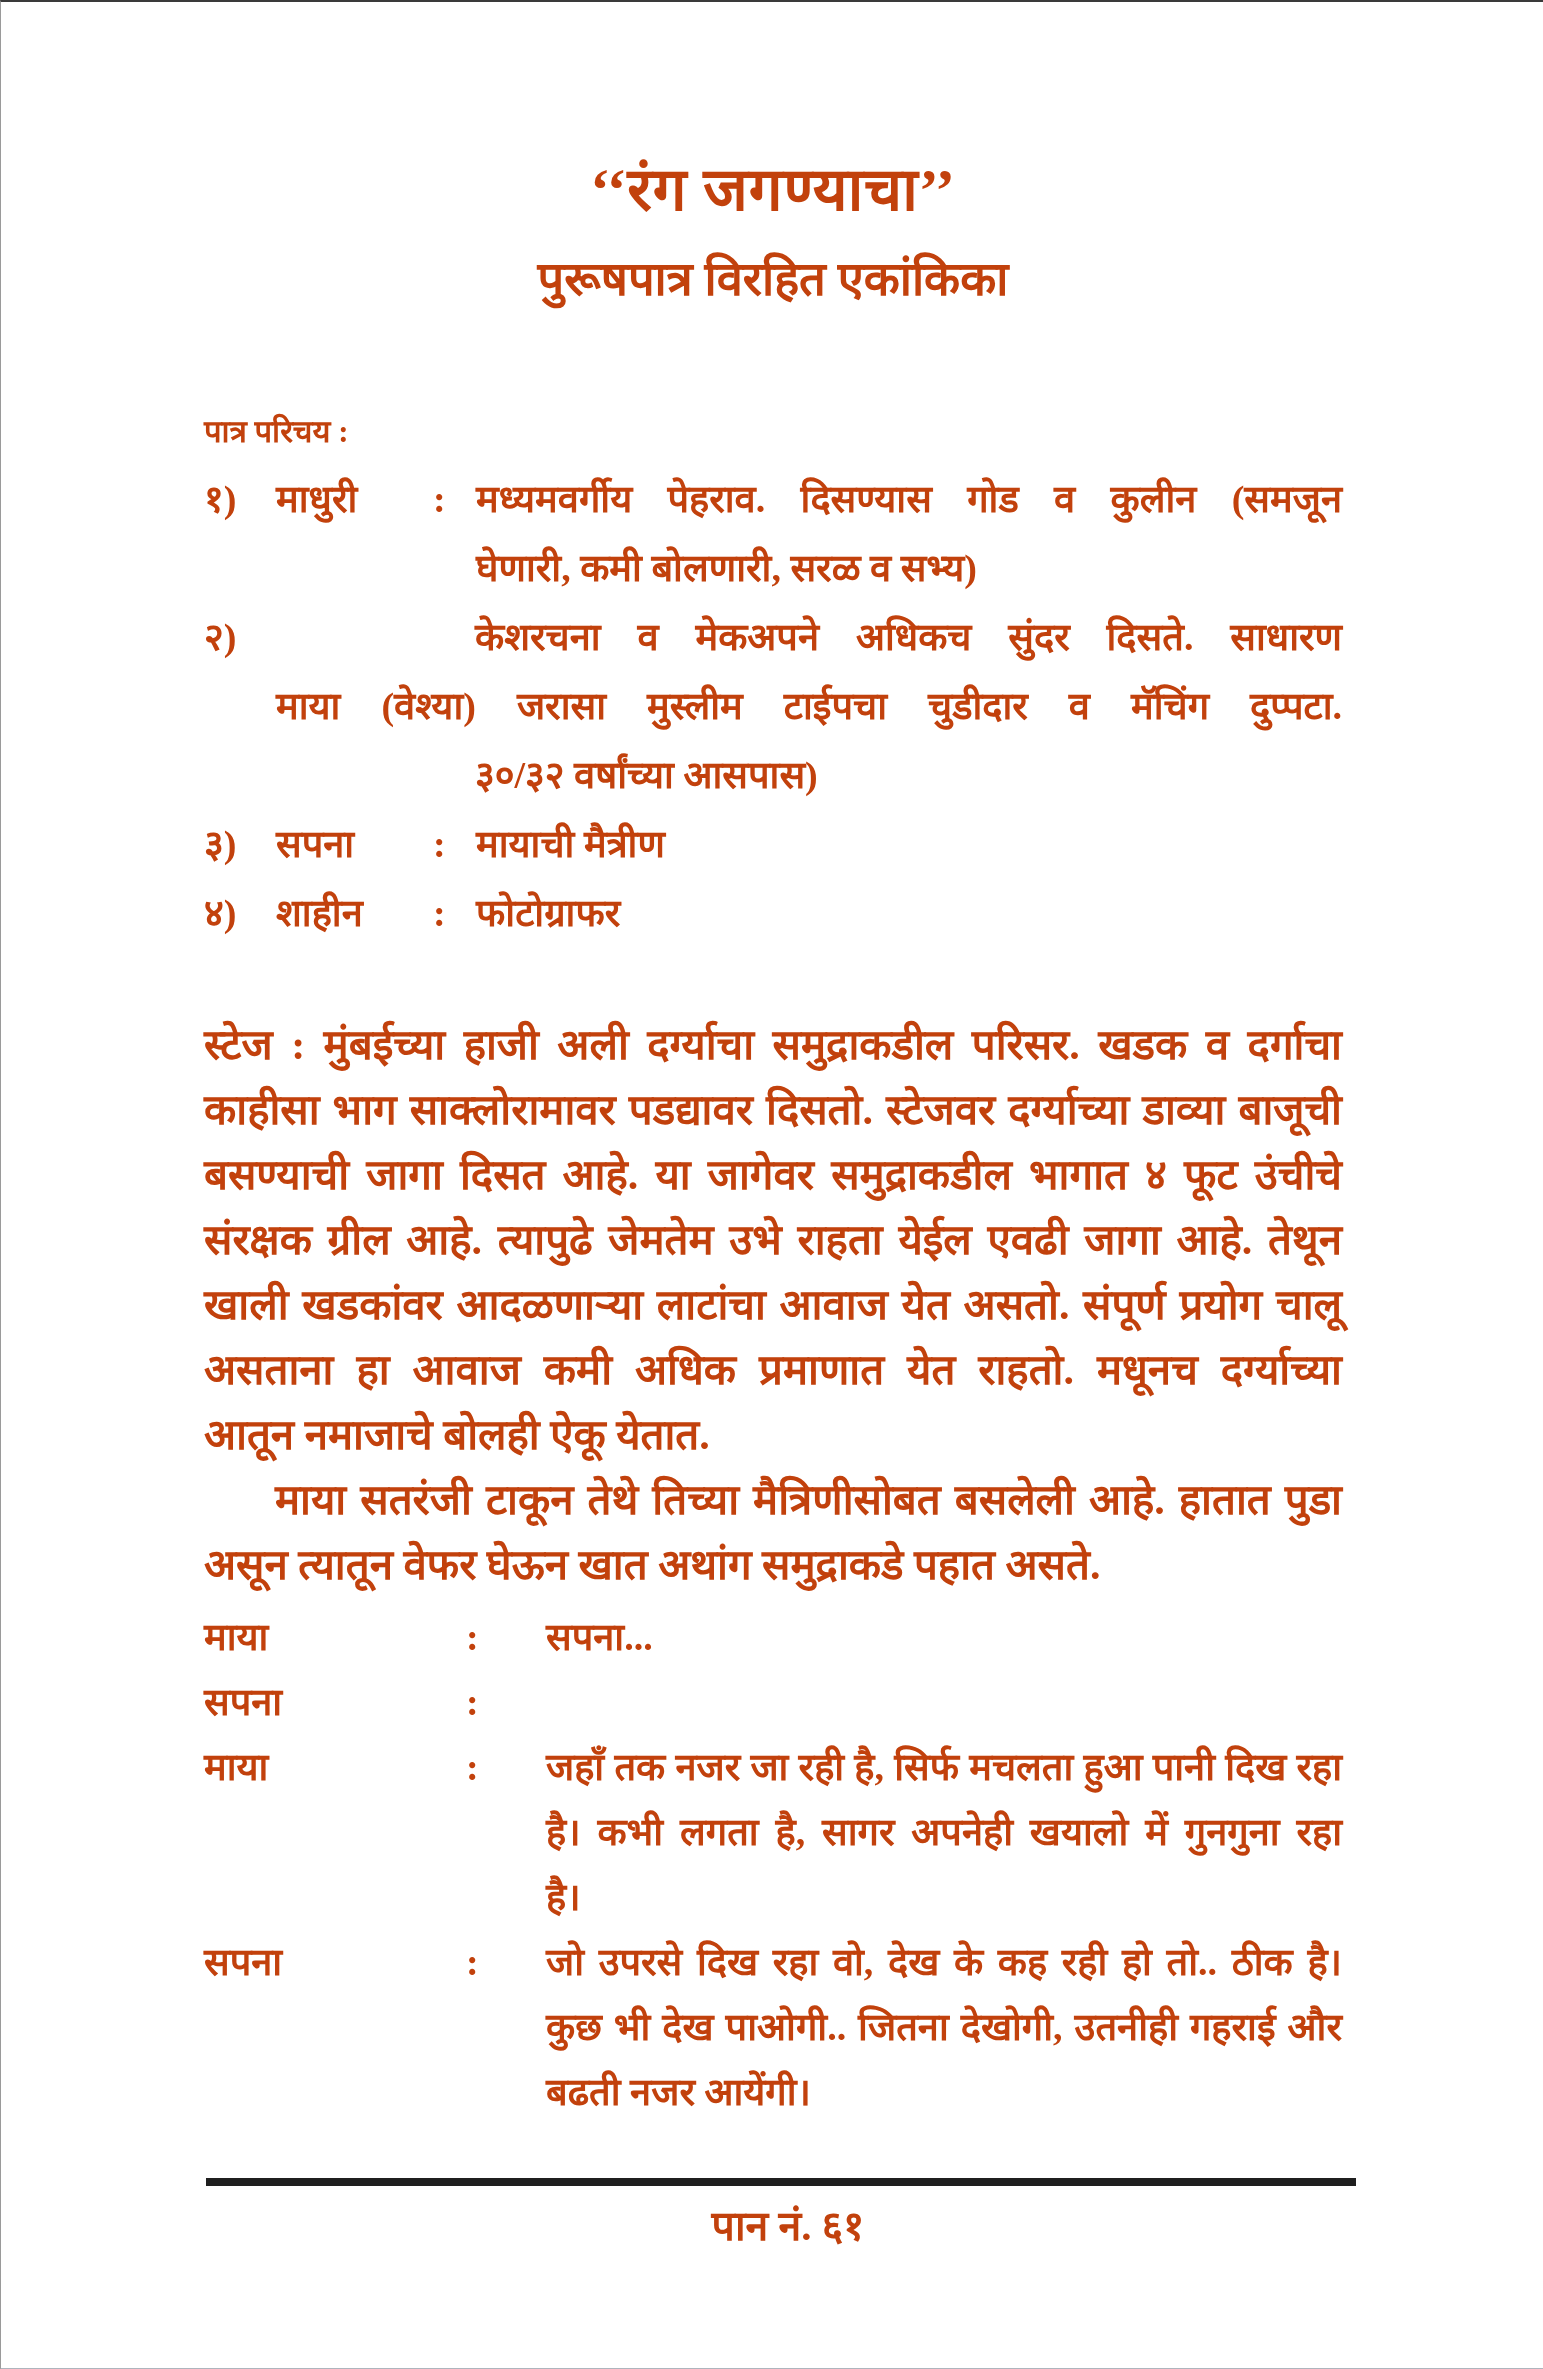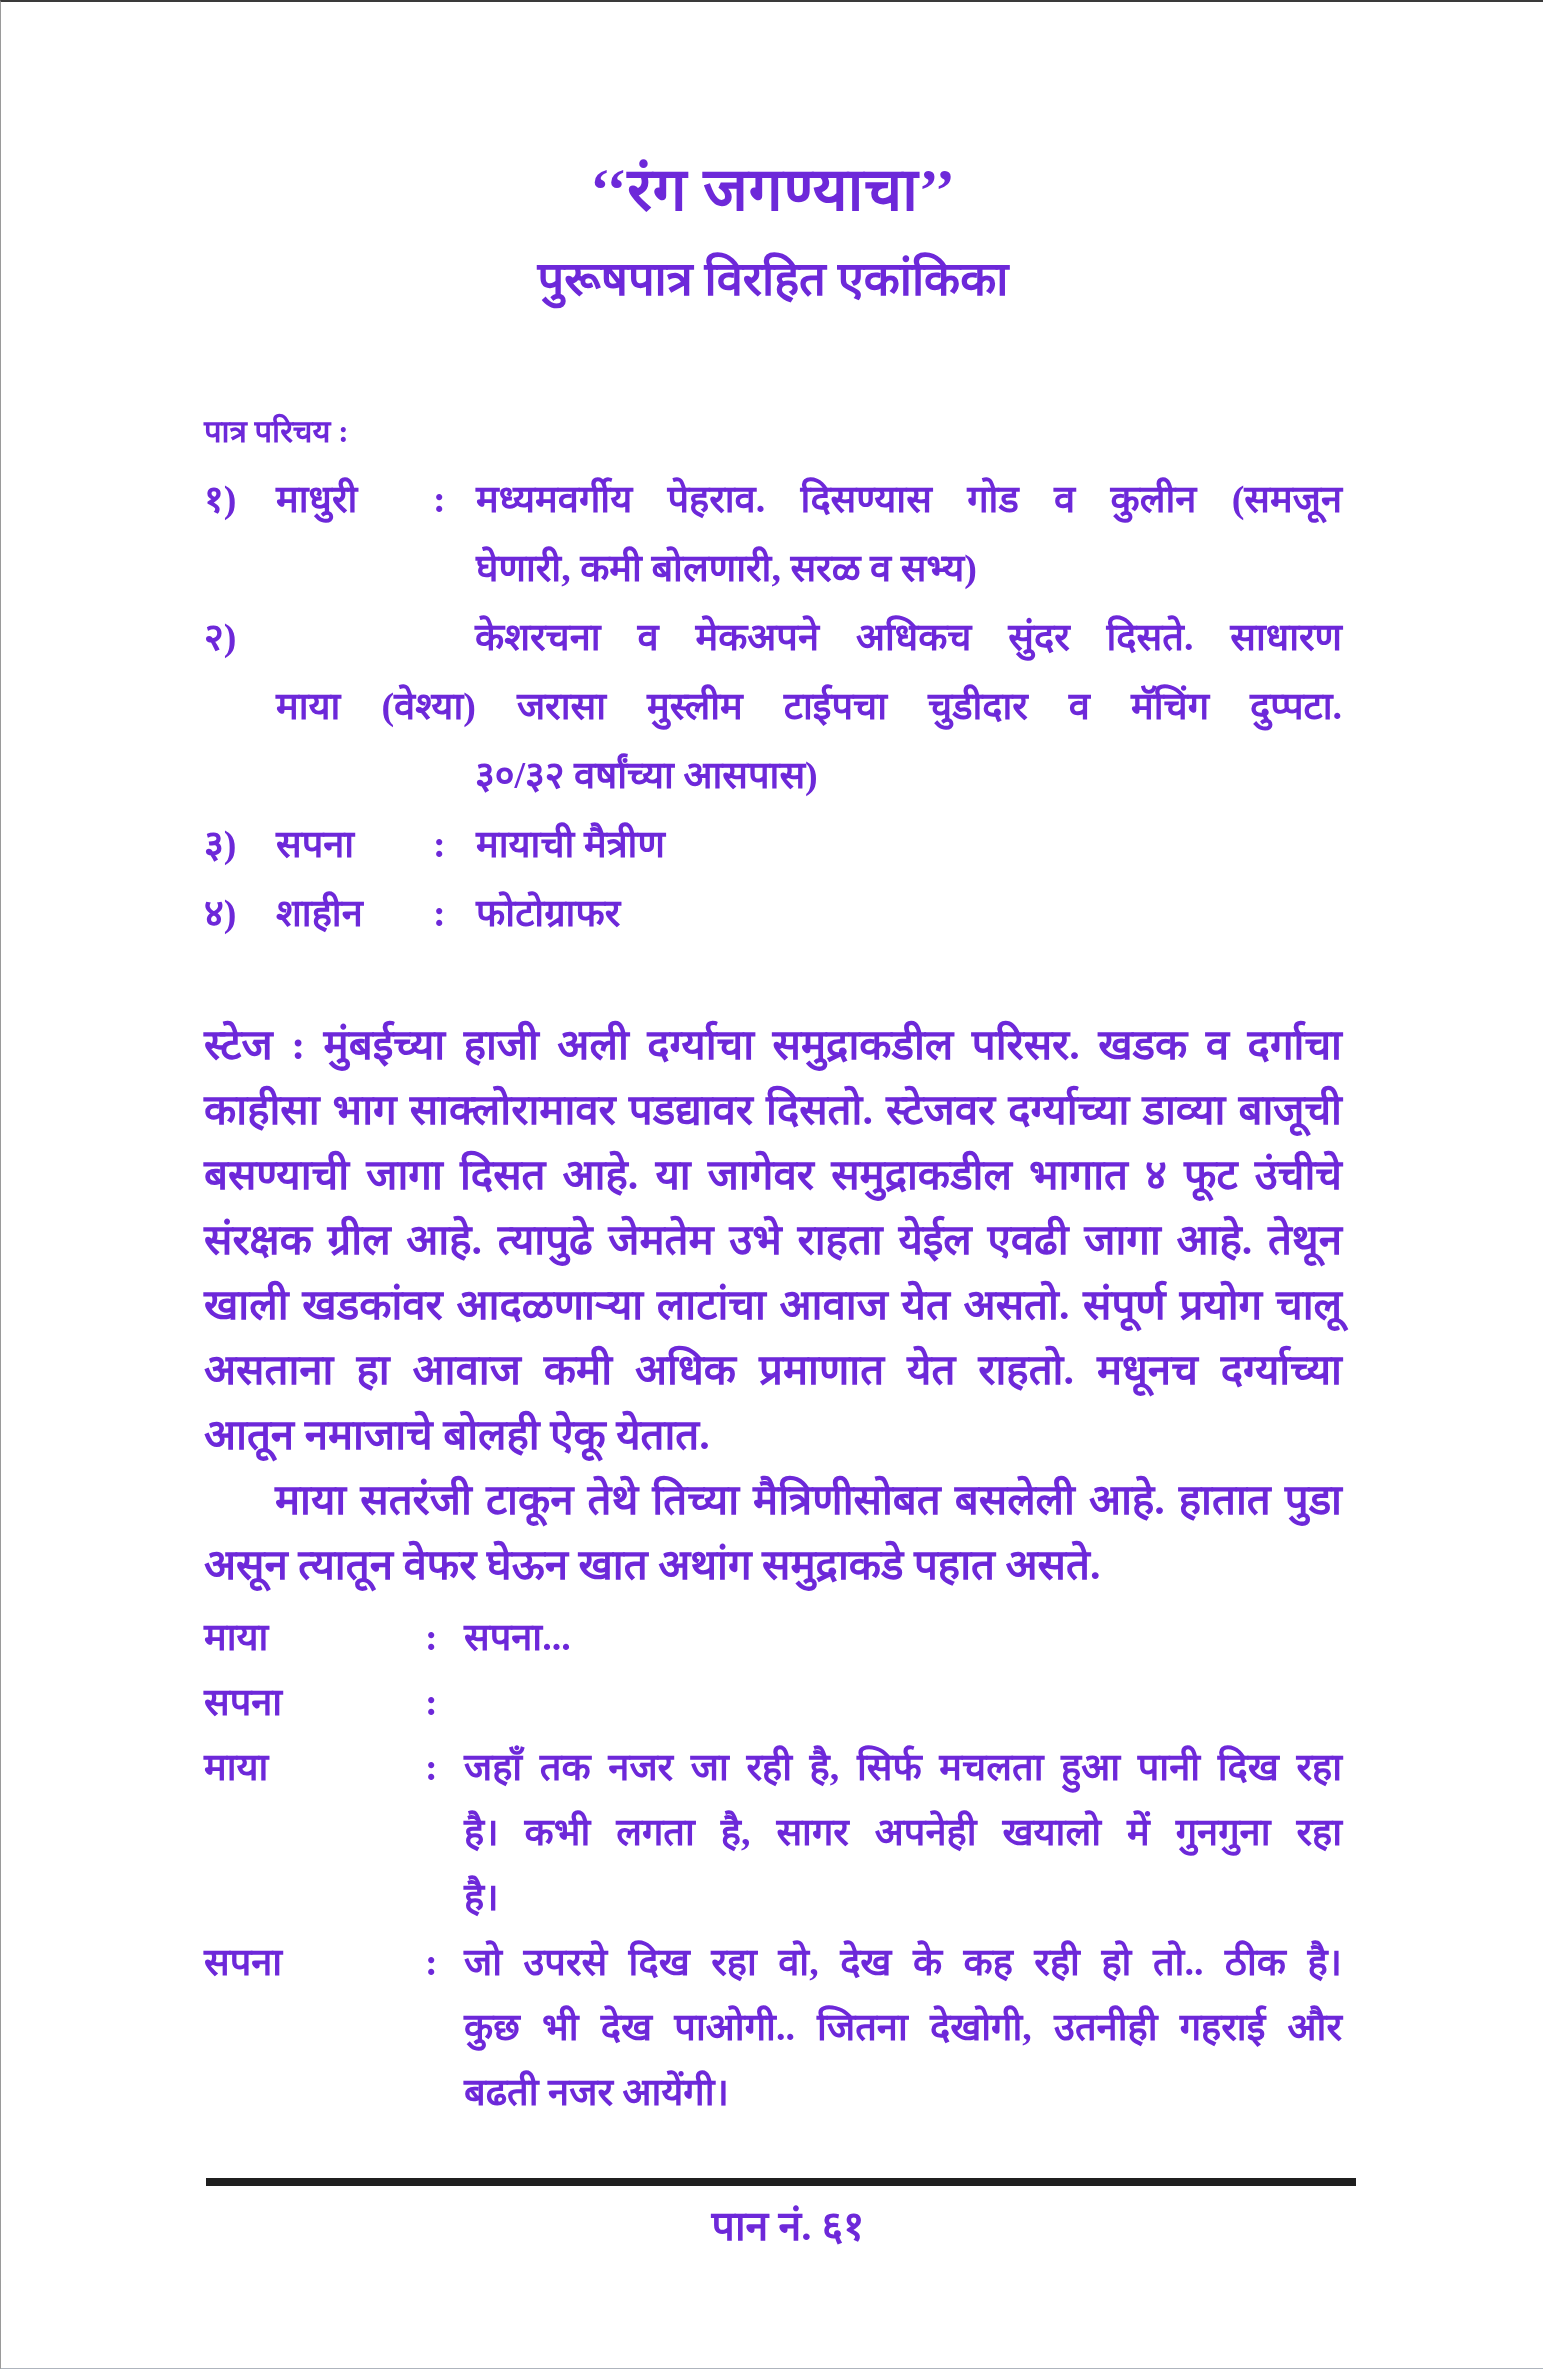--- a/index.html
+++ b/index.html
@@ -7,21 +7,21 @@
     position:relative;
     width:1544px;height:2370px;
     margin:0 auto;
     background:#ffffff;
     box-sizing:border-box;
     border-top:2.8px solid #3a3a3a;
     border-left:1.9px solid #9a9a9a;
     border-right:1.9px solid #c2c2c2;
     border-bottom:2.8px solid #aeb4bd;
     overflow:hidden;
-    color:#6d28d9;
+    color:#c2410c;
     font-family:"Liberation Serif","DejaVu Serif",serif;
     font-weight:700;
   }
   .content{padding:0 201px 0 203px;}
   .title{
     padding-top:138px;
     text-align:center;
     font-size:60px;
     line-height:101px;
     letter-spacing:0.9px;
@@ -59,20 +59,21 @@
   .stage .p2-first{text-indent:71px;}
   .dialogue{
     margin-top:7.5px;
     font-size:38px;
     line-height:65px;
   }
   .dlg-row{
     display:grid;
     grid-template-columns:221px 39px 1fr;
     align-items:start;
+    gap:41px;
   }
   .speaker{white-space:nowrap;}
   .footer-rule{
     position:absolute;
     left:205px;top:2176px;
     width:1150px;height:7.5px;
     background:#1f1f1f;
   }
   .footer-label{
     position:absolute;

